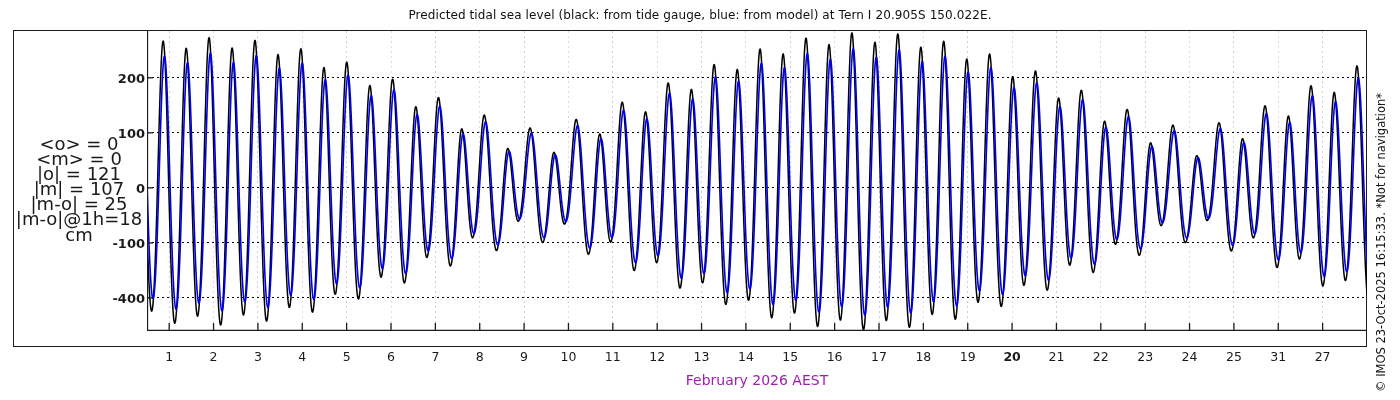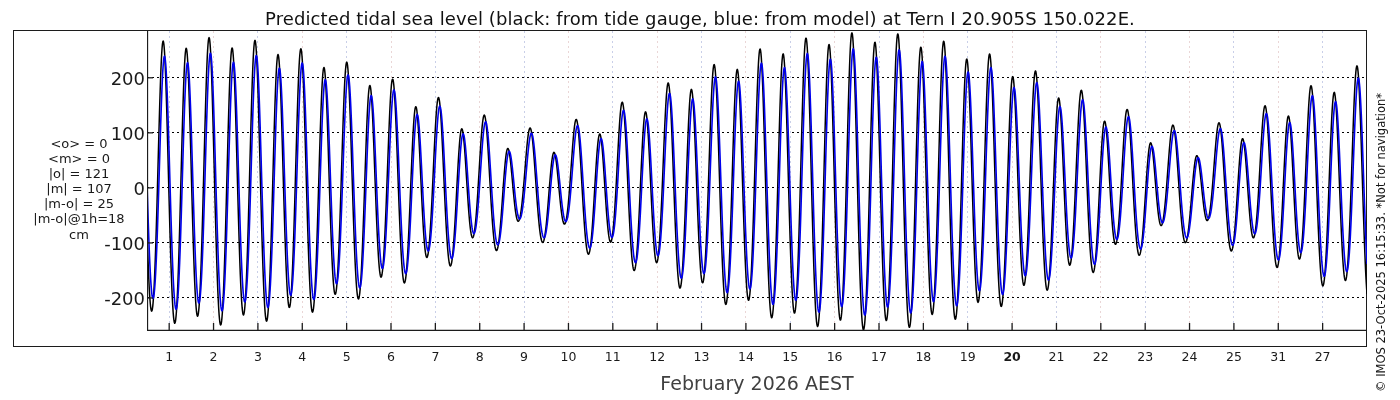--- a/index.html
+++ b/index.html
@@ -23,21 +23,21 @@
     height: 400px;
   }
 
   
   #chart-title {
     position: absolute;
     left: 0;
     top: 8px;
     width: 1400px;
     text-align: center;
-    font-size: 18px;
+    font-size: 12px;
     color: #111111;
     letter-spacing: 0.1px;
     white-space: nowrap;
   }
 
   
   #outer-frame {
     position: absolute;
     left: 13px;
     top: 30px;
@@ -48,21 +48,21 @@
     background: #ffffff;
   }
 
   
   #stats-block {
     position: absolute;
     left: 14px;
     top: 136px;
     width: 130px;
     text-align: center;
-    font-size: 13px;
+    font-size: 18px;
     line-height: 15.1px;
     color: #1a1a1a;
     white-space: nowrap;
   }
   #stats-block .stat-line { display: block; }
 
   
   #plot-area {
     position: absolute;
     left: 147px;
@@ -77,25 +77,26 @@
     height: 300px;
     display: block;
   }
 
   
   .ytick-label {
     position: absolute;
     right: 1218px;
     width: 46px;
     text-align: right;
-    font-size: 18px;
+    font-size: 13px;
     color: #1a1a1a;
     transform: translateY(-50%);
     white-space: nowrap;
     padding-right: 5px;
+    font-weight: bold;
   }
 
   
   #xtick-labels {
     position: absolute;
     left: 147px;
     top: 349px;
     width: 1220px;
     height: 20px;
   }
@@ -108,22 +109,22 @@
     font-size: 12.5px;
     color: #1a1a1a;
   }
 
   #xaxis-title {
     position: absolute;
     left: 147px;
     top: 372px;
     width: 1220px;
     text-align: center;
-    font-size: 19px;
-    color: #404040;
+    font-size: 14px;
+    color: #a21caf;
   }
 
   
   #credit-text {
     position: absolute;
     left: 1372px;
     top: 0px;
     height: 400px;
     width: 22px;
     font-size: 11.5px;
@@ -264,14 +265,14 @@
   <div id="xaxis-title">February 2026 AEST</div>
 
   <div id="credit-text">
     <span>© IMOS 23-Oct-2025 16:15:33. *Not for navigation*</span>
   </div>
 
 <div class="ytick-label" style="left: 99px; right: auto; top: 77.789px;">200</div>
     <div class="ytick-label" style="left: 99px; right: auto; top: 132.835px;">100</div>
     <div class="ytick-label" style="left: 99px; right: auto; top: 187.881px;">0</div>
     <div class="ytick-label" style="left: 99px; right: auto; top: 242.927px;">-100</div>
-    <div class="ytick-label" style="left: 99px; right: auto; top: 297.972px;">-200</div>
+    <div class="ytick-label" style="left: 99px; right: auto; top: 297.972px;">-400</div>
   </div>
 
 </body></html>

